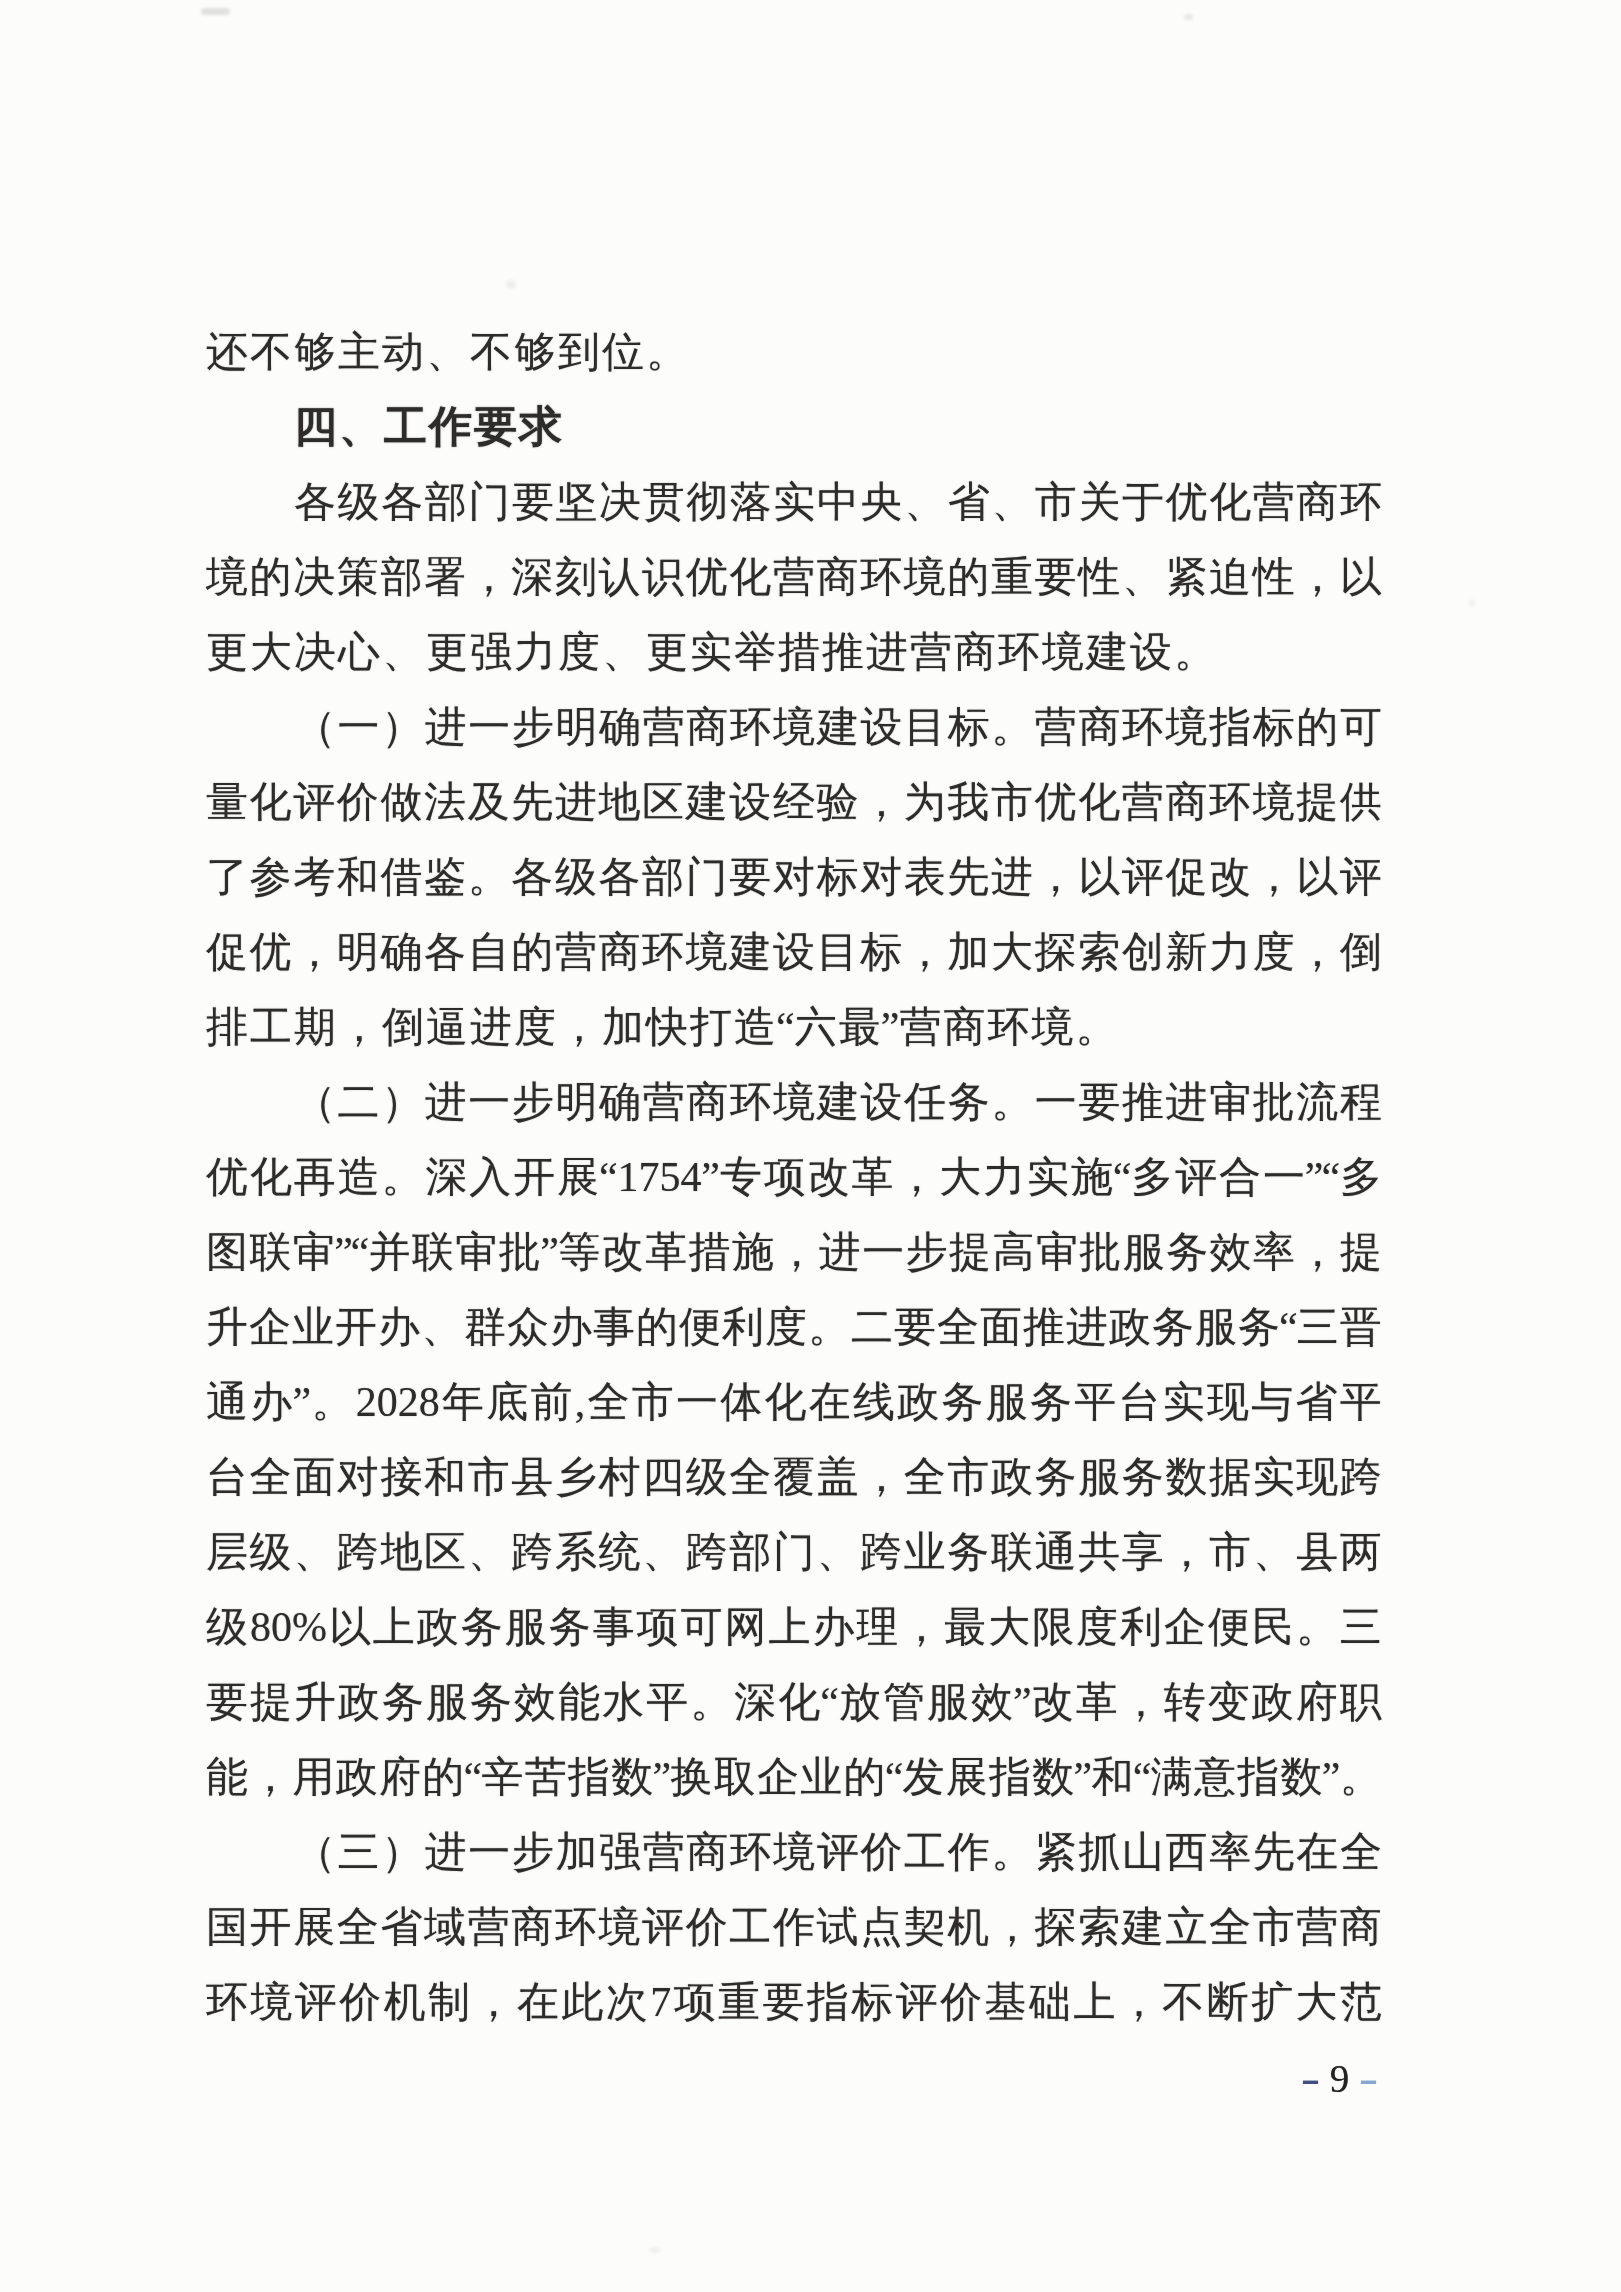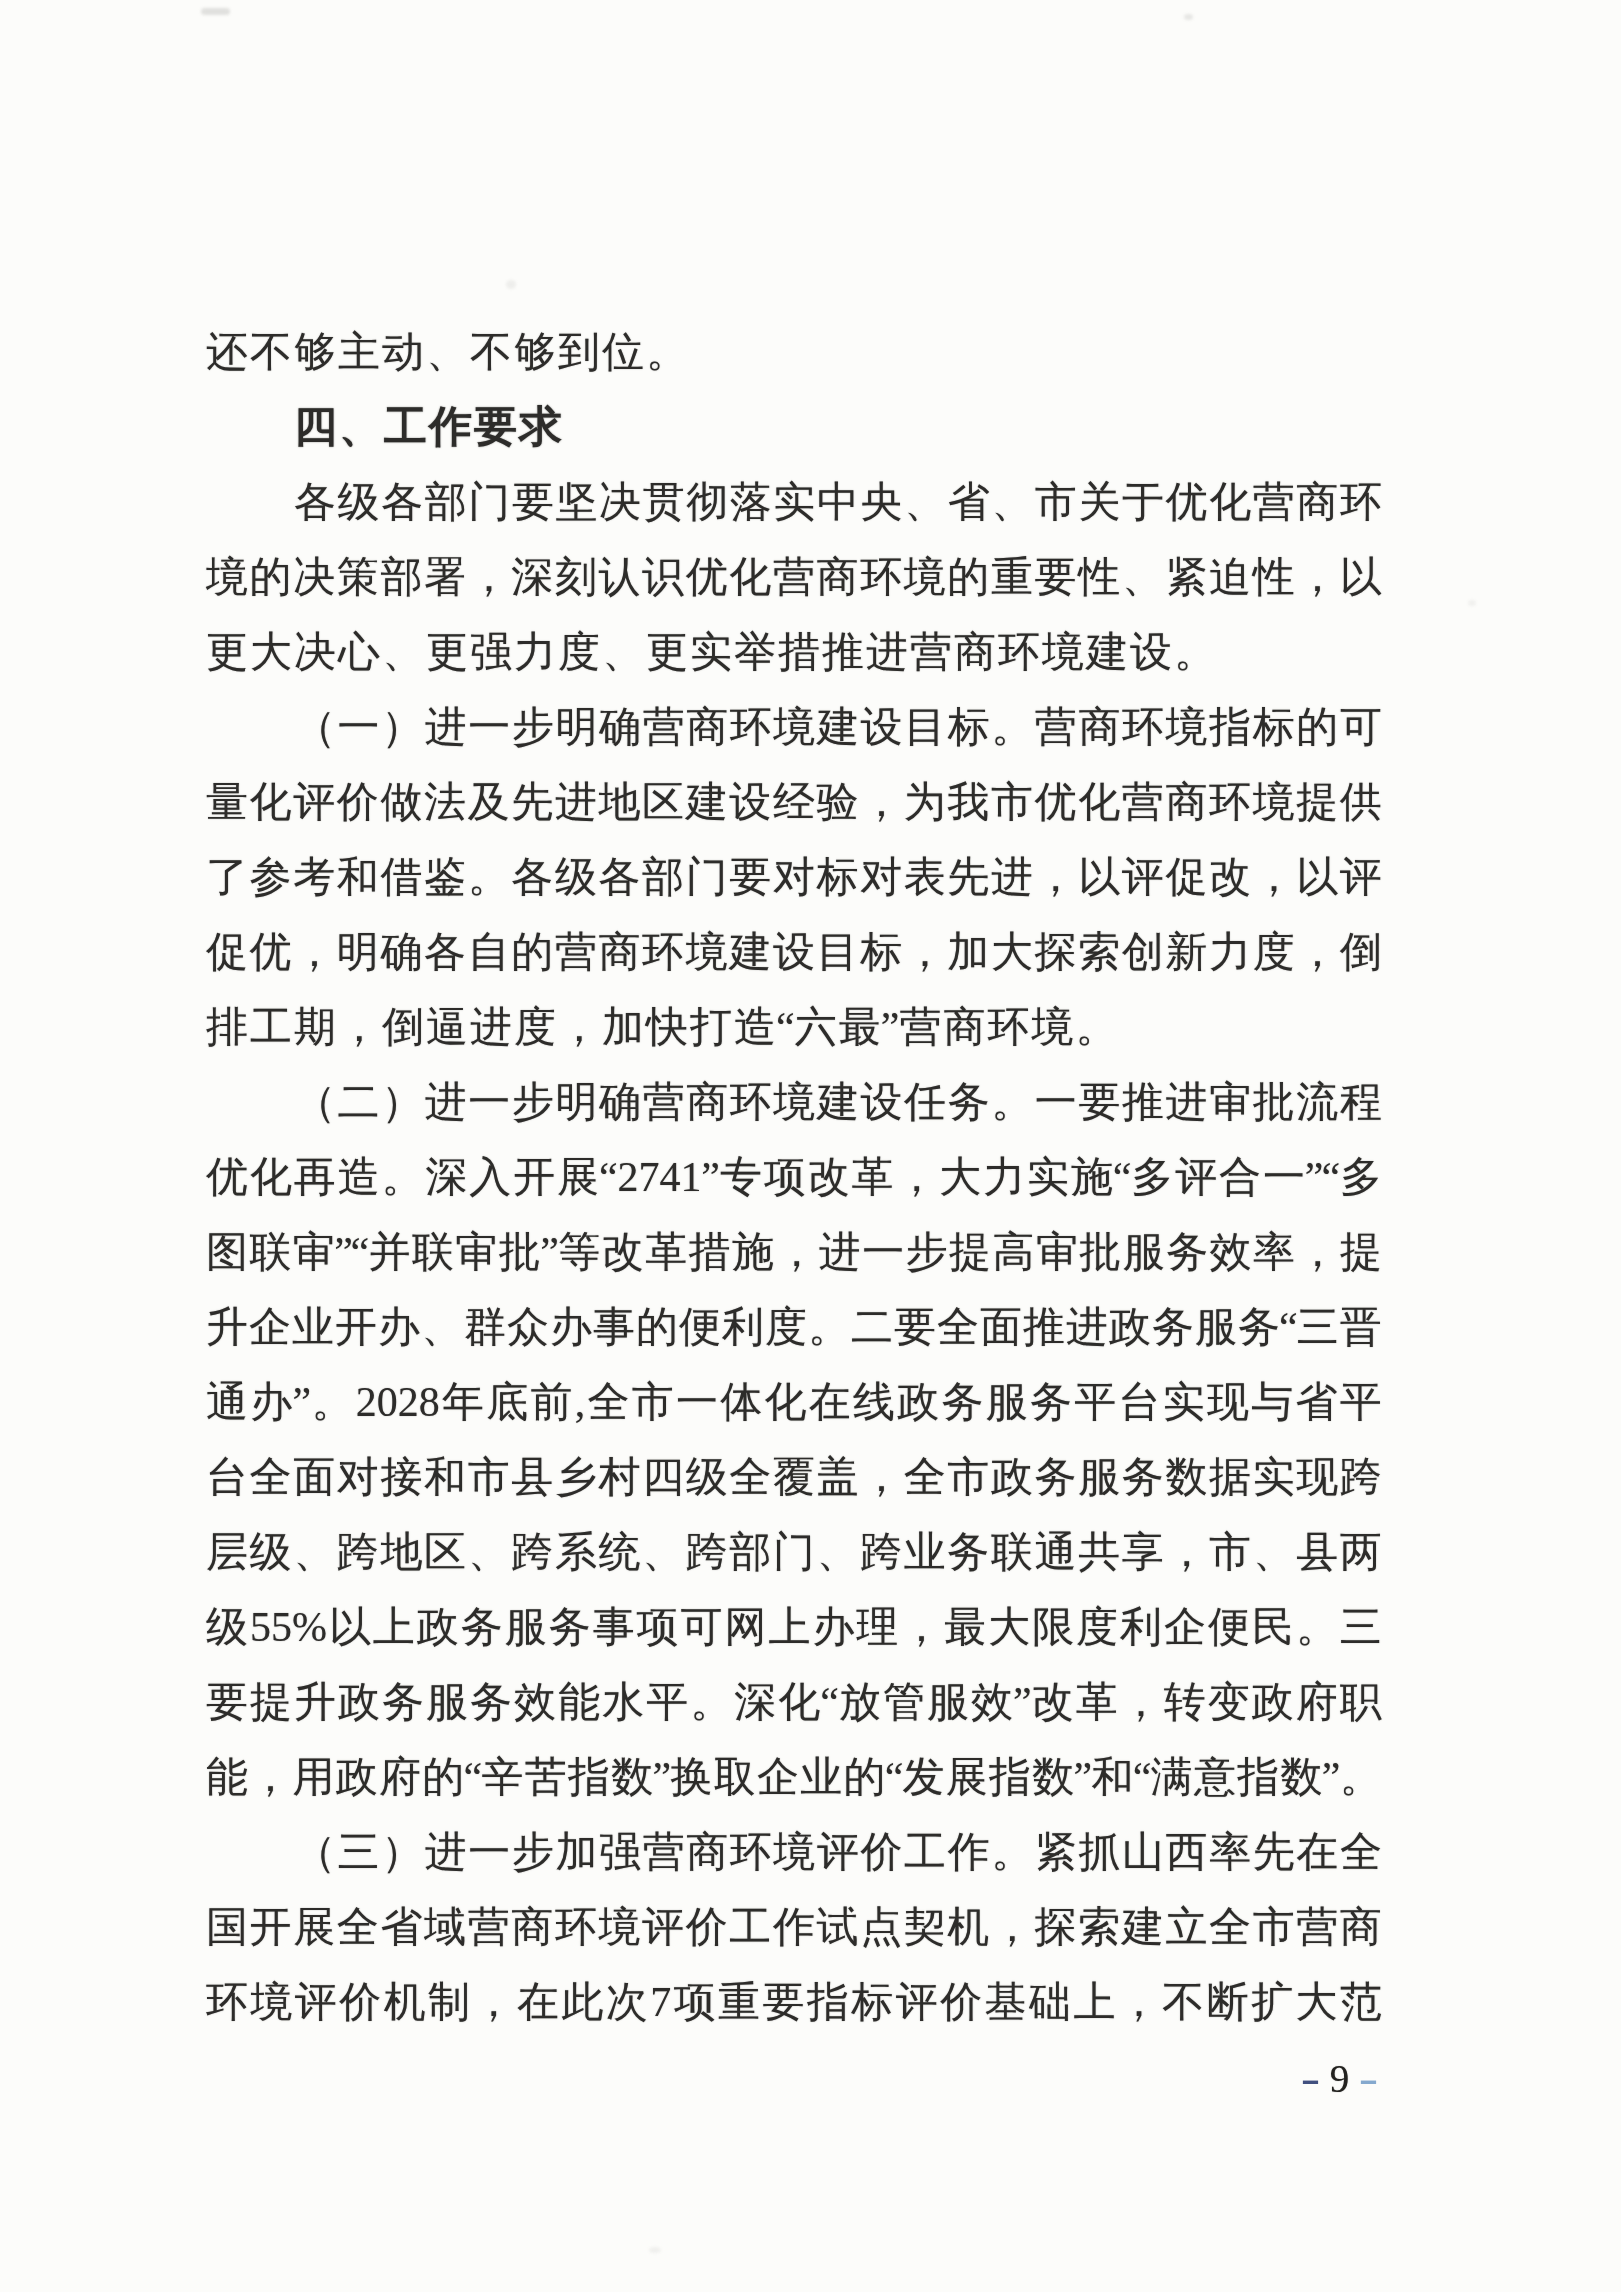--- a/index.html
+++ b/index.html
@@ -328,21 +328,21 @@
         <span class="tok">优</span>
         <span class="tok">化</span>
         <span class="tok">再</span>
         <span class="tok">造</span>
         <span class="tok">。</span>
         <span class="tok">深</span>
         <span class="tok">入</span>
         <span class="tok">开</span>
         <span class="tok">展</span>
         <span class="tok narrow">“</span>
-        <span class="tok">2741</span>
+        <span class="tok">1754</span>
         <span class="tok narrow">”</span>
         <span class="tok">专</span>
         <span class="tok">项</span>
         <span class="tok">改</span>
         <span class="tok">革</span>
         <span class="tok">，</span>
         <span class="tok">大</span>
         <span class="tok">力</span>
         <span class="tok">实</span>
         <span class="tok">施</span>
@@ -498,21 +498,21 @@
         <span class="tok">共</span>
         <span class="tok">享</span>
         <span class="tok">，</span>
         <span class="tok">市</span>
         <span class="tok">、</span>
         <span class="tok">县</span>
         <span class="tok">两</span>
       </div>
       <div class="line justify">
         <span class="tok">级</span>
-        <span class="tok">55%</span>
+        <span class="tok">80%</span>
         <span class="tok">以</span>
         <span class="tok">上</span>
         <span class="tok">政</span>
         <span class="tok">务</span>
         <span class="tok">服</span>
         <span class="tok">务</span>
         <span class="tok">事</span>
         <span class="tok">项</span>
         <span class="tok">可</span>
         <span class="tok">网</span>

